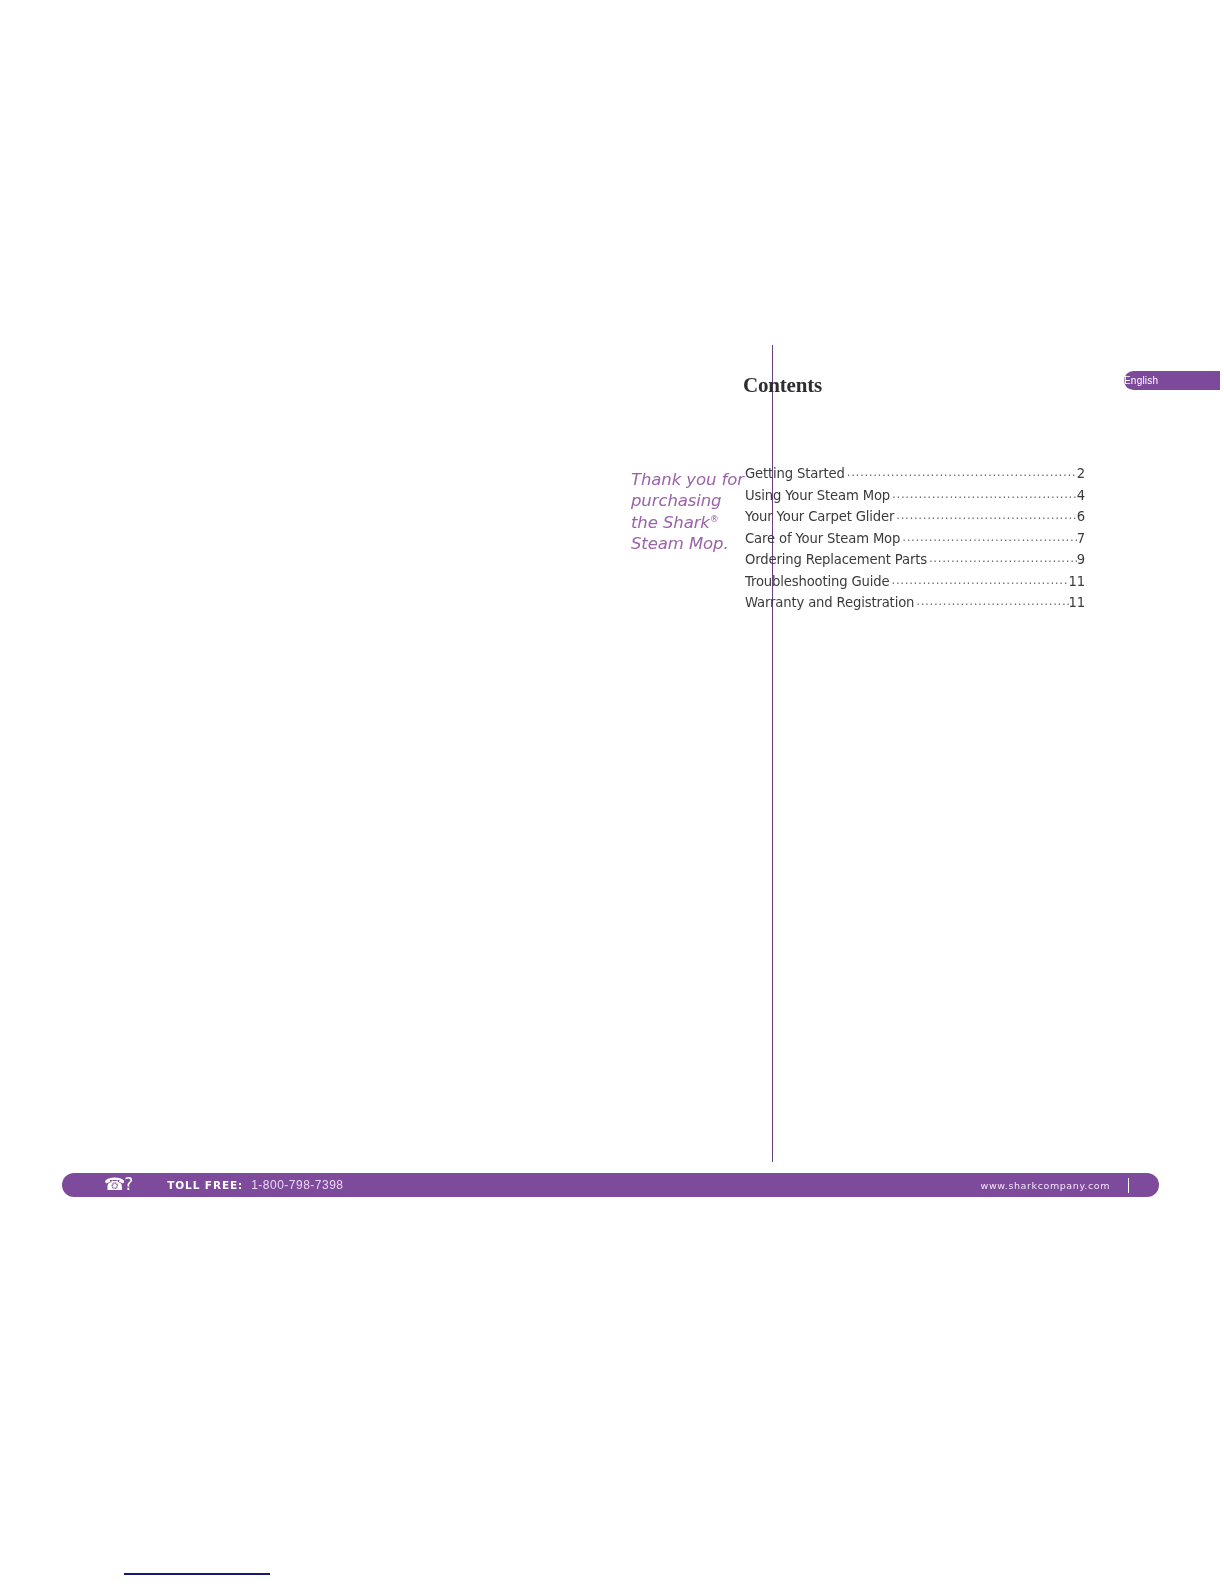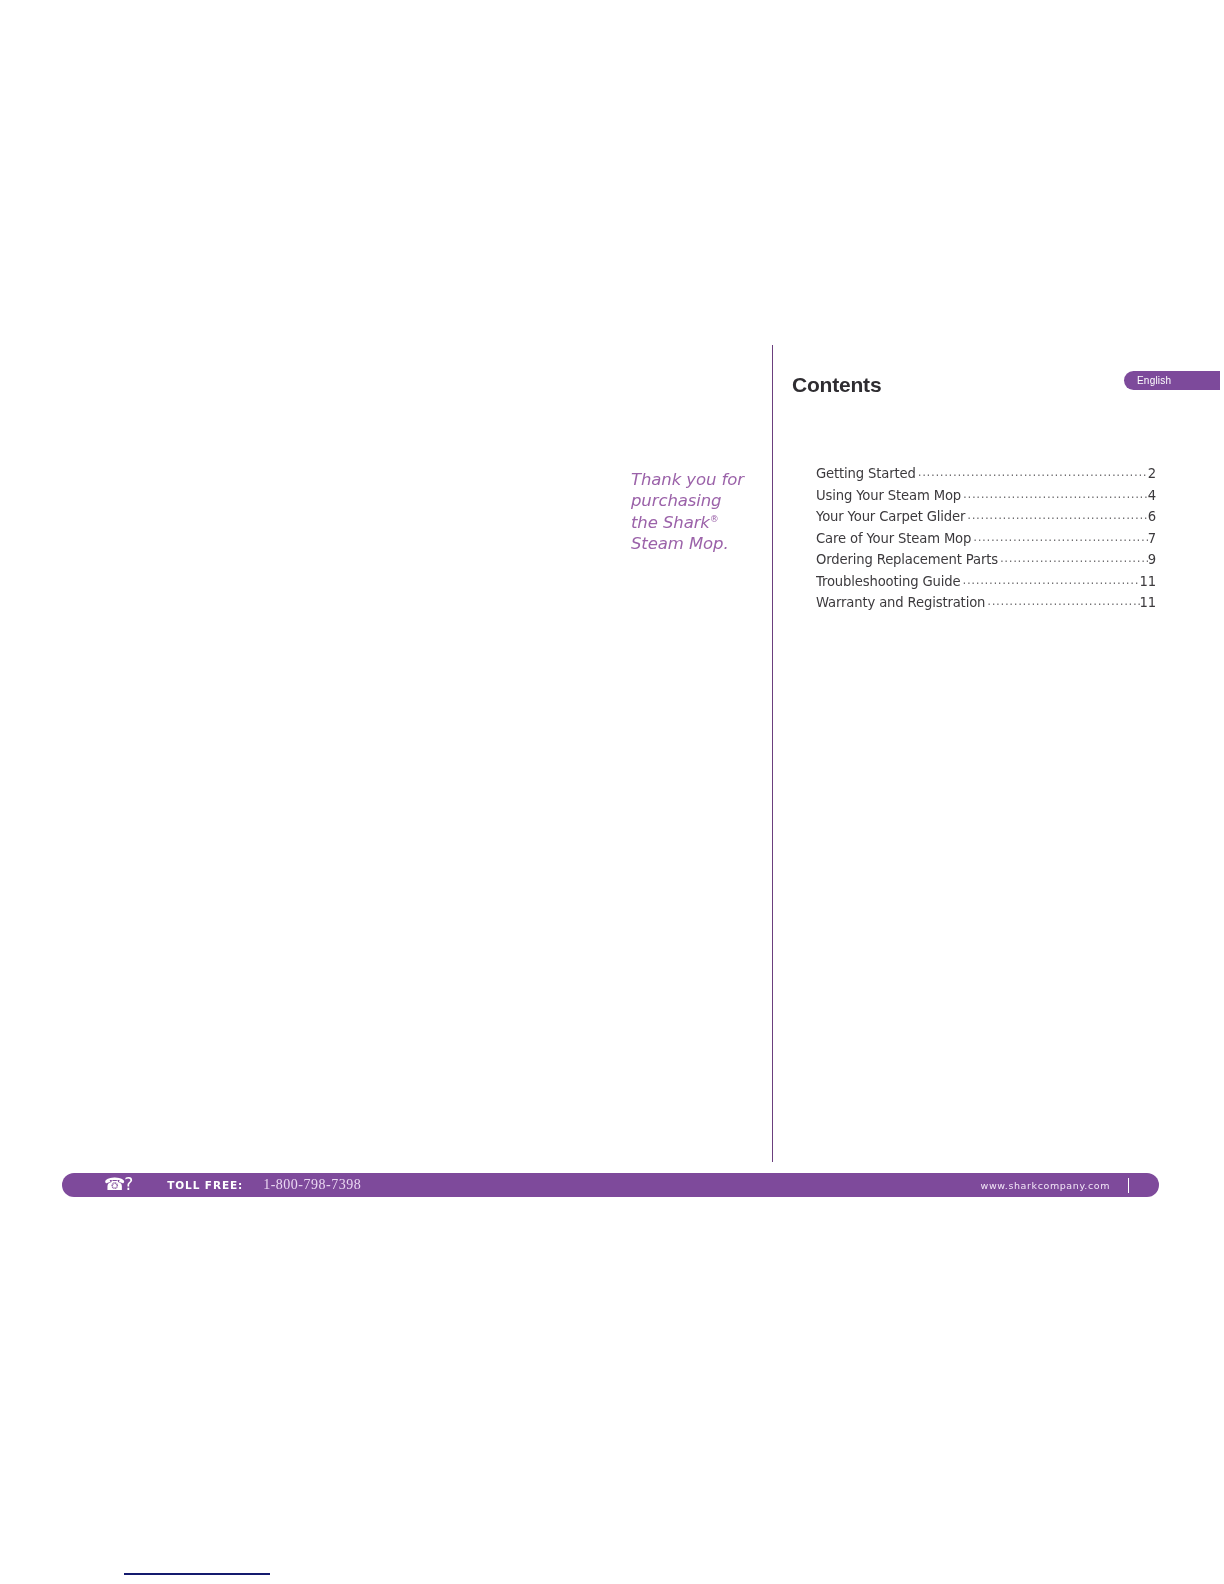--- a/index.html
+++ b/index.html
@@ -30,45 +30,44 @@
     left: 772px;
     top: 345px;
     width: 1px;
     height: 817px;
     background: #6b3f7e;
   }
 
   
   .contents-heading {
     position: absolute;
-    left: 792px;
+    left: 743px;
     top: 373px;
     font-size: 21px;
     font-weight: bold;
     letter-spacing: -0.2px;
     color: #2f2d31;
-    font-family: Liberation Sans, sans-serif;
+    font-family: Liberation Serif, serif;
   }
 
   
   .lang-badge {
     position: absolute;
     left: 1124px;
     top: 371px;
     width: 96px;
     height: 19px;
     background: #7d4a9b;
     border-radius: 10px 0 0 10px;
     color: #ffffff;
     font-size: 10px;
     letter-spacing: 0.2px;
     display: flex;
     align-items: center;
     justify-content: flex-start;
-    padding-left: 13px;
     box-sizing: border-box;
   }
 
   
   .thankyou {
     position: absolute;
     left: 631px;
     top: 469px;
     width: 130px;
     color: #9b62a9;
@@ -80,21 +79,21 @@
   }
   .thankyou sup {
     font-size: 9px;
     vertical-align: super;
     line-height: 0;
   }
 
   
   .toc {
     position: absolute;
-    left: 816px;
+    left: 745px;
     top: 466px;
     width: 340px;
   }
   .toc-row {
     display: flex;
     align-items: baseline;
     height: 21.5px;
     font-size: 13.2px;
     color: #3c3a3d;
     font-family: "DejaVu Sans", sans-serif;
@@ -144,25 +143,25 @@
   }
   .tollfree-label {
     margin-left: 35px;
     color: #ffffff;
     font-weight: bold;
     font-size: 10.5px;
     letter-spacing: 0.9px;
     font-family: "DejaVu Sans", sans-serif;
   }
   .tollfree-number {
-    margin-left: 20px;
+    margin-left: 8px;
     color: #ead7f2;
-    font-size: 14px;
+    font-size: 12px;
     letter-spacing: 0.5px;
-    font-family: Liberation Serif, serif;
+    font-family: Liberation Sans, sans-serif;
   }
   .footer-spacer { flex: 1 1 auto; }
   .footer-url {
     color: #f2e6f7;
     font-size: 9.5px;
     letter-spacing: 0.6px;
     font-family: "DejaVu Sans", sans-serif;
   }
   .footer-divider {
     width: 1px;

